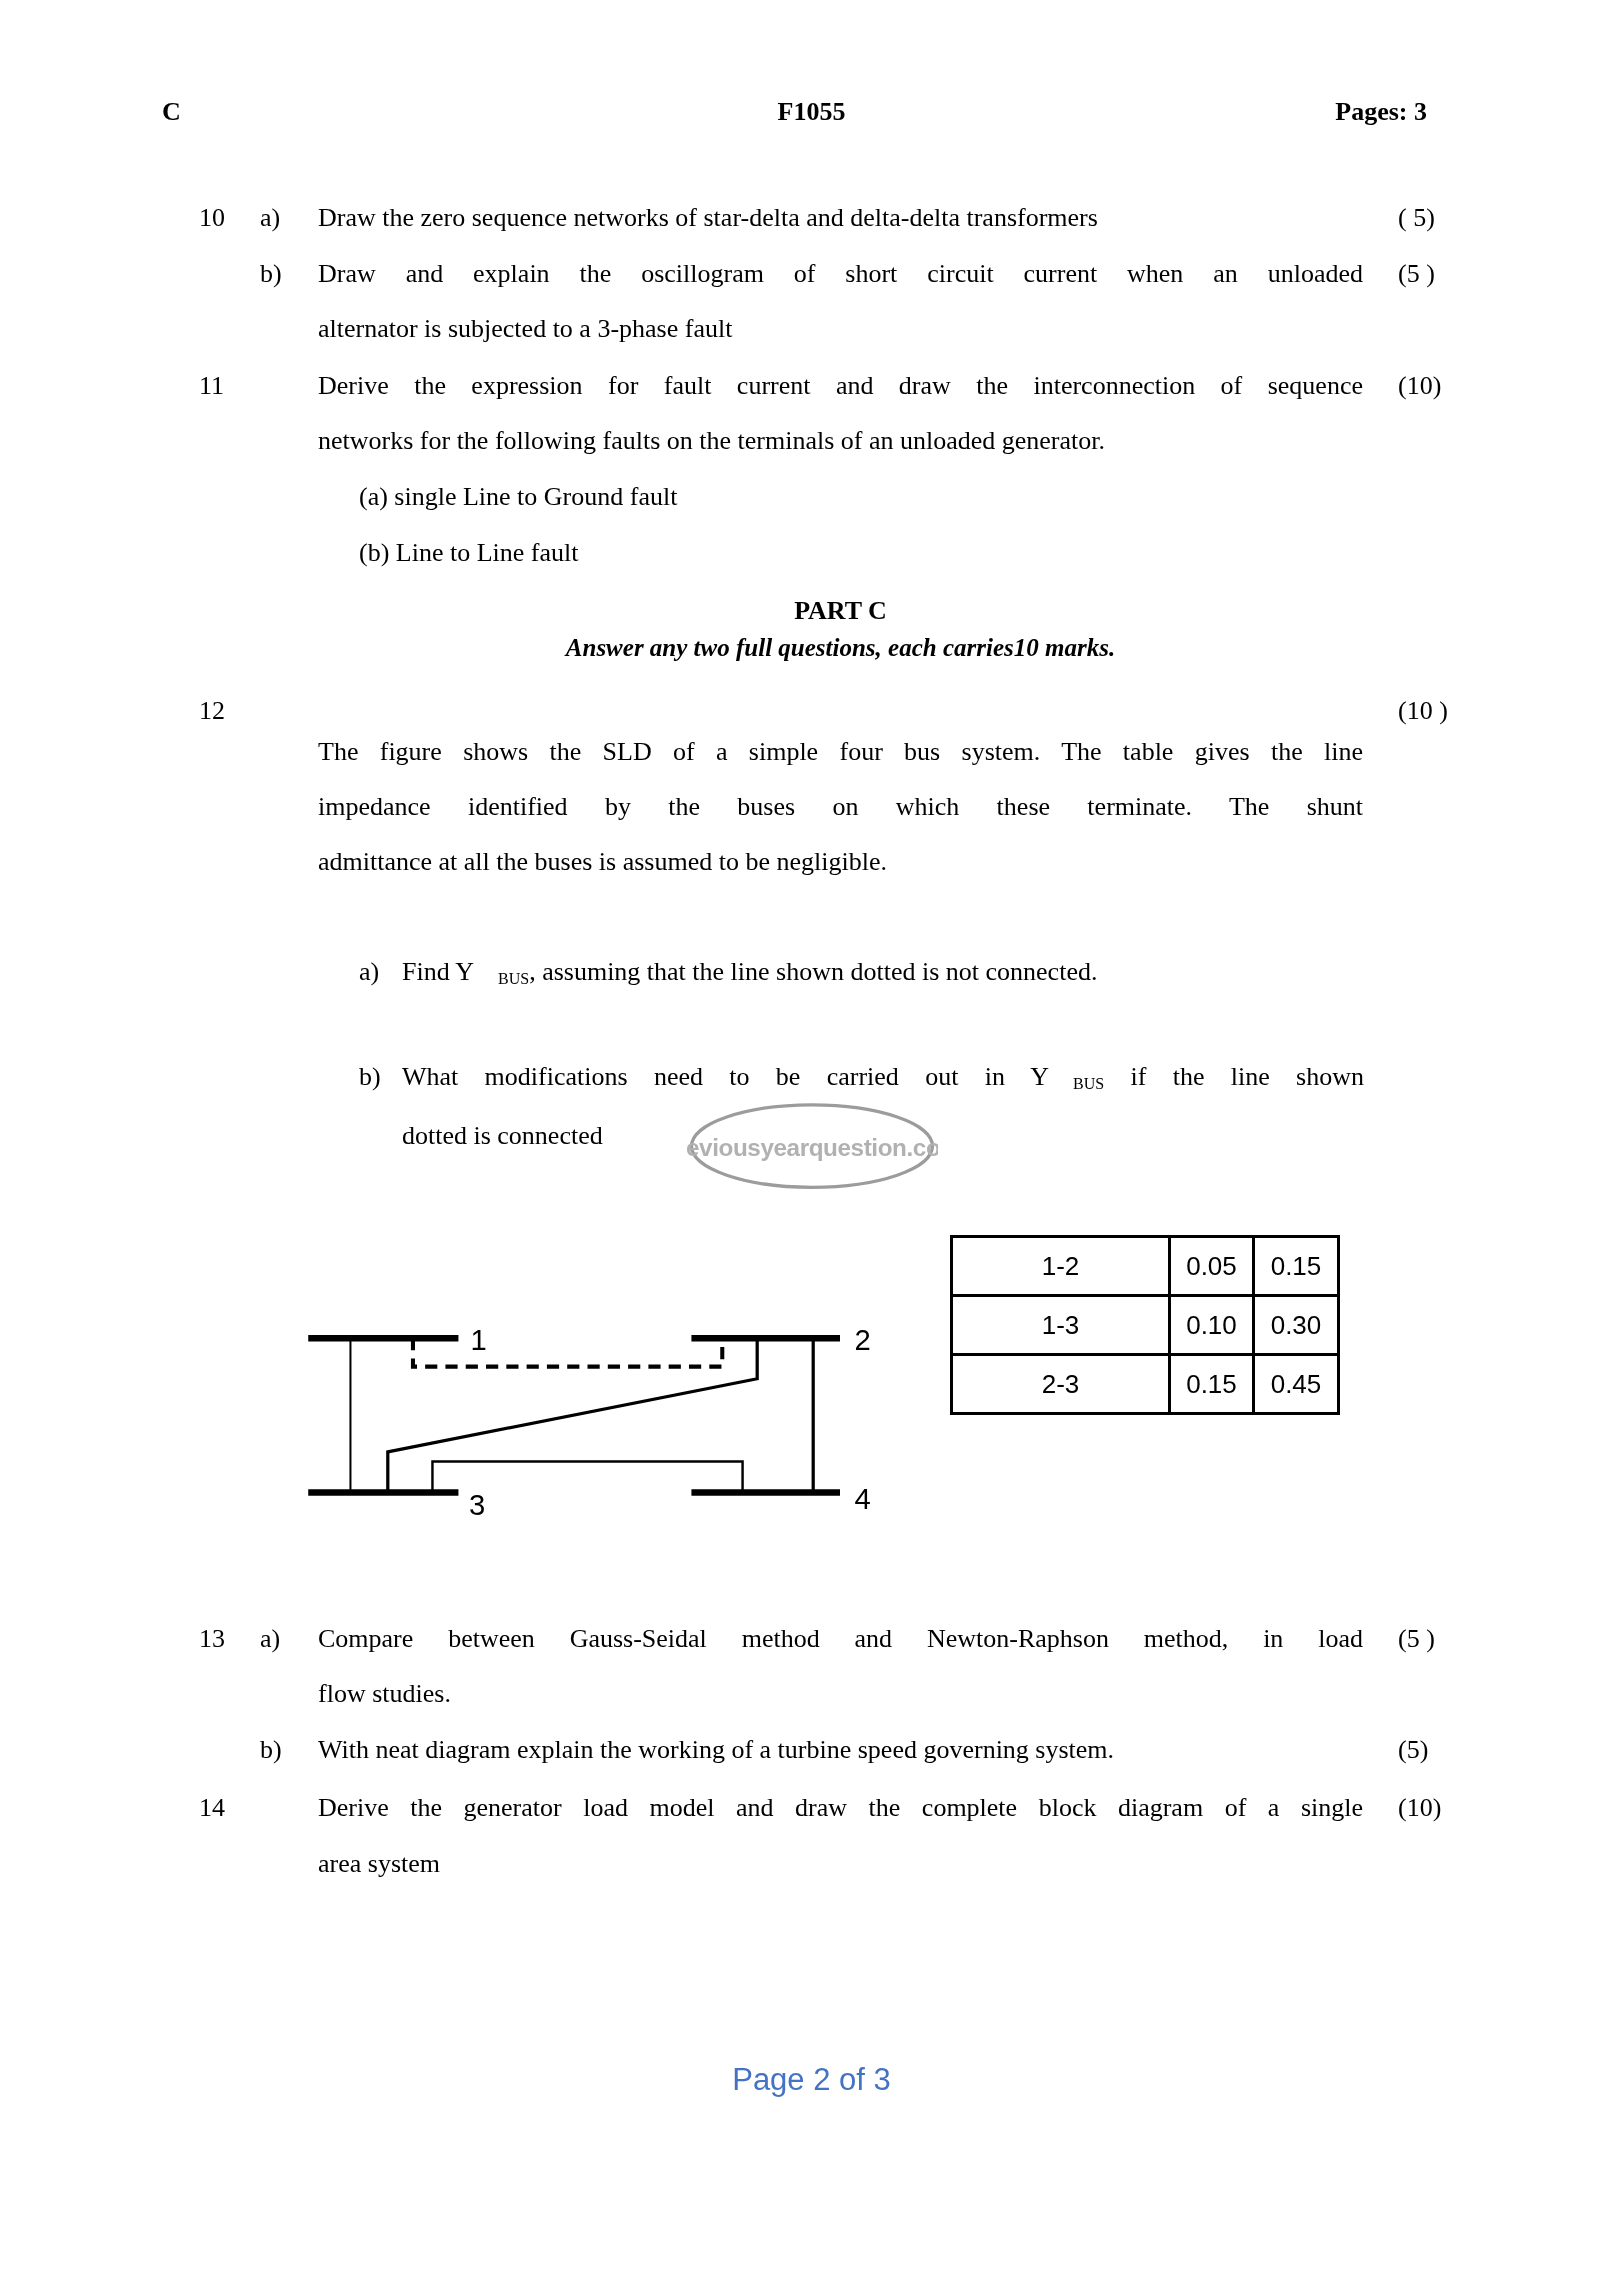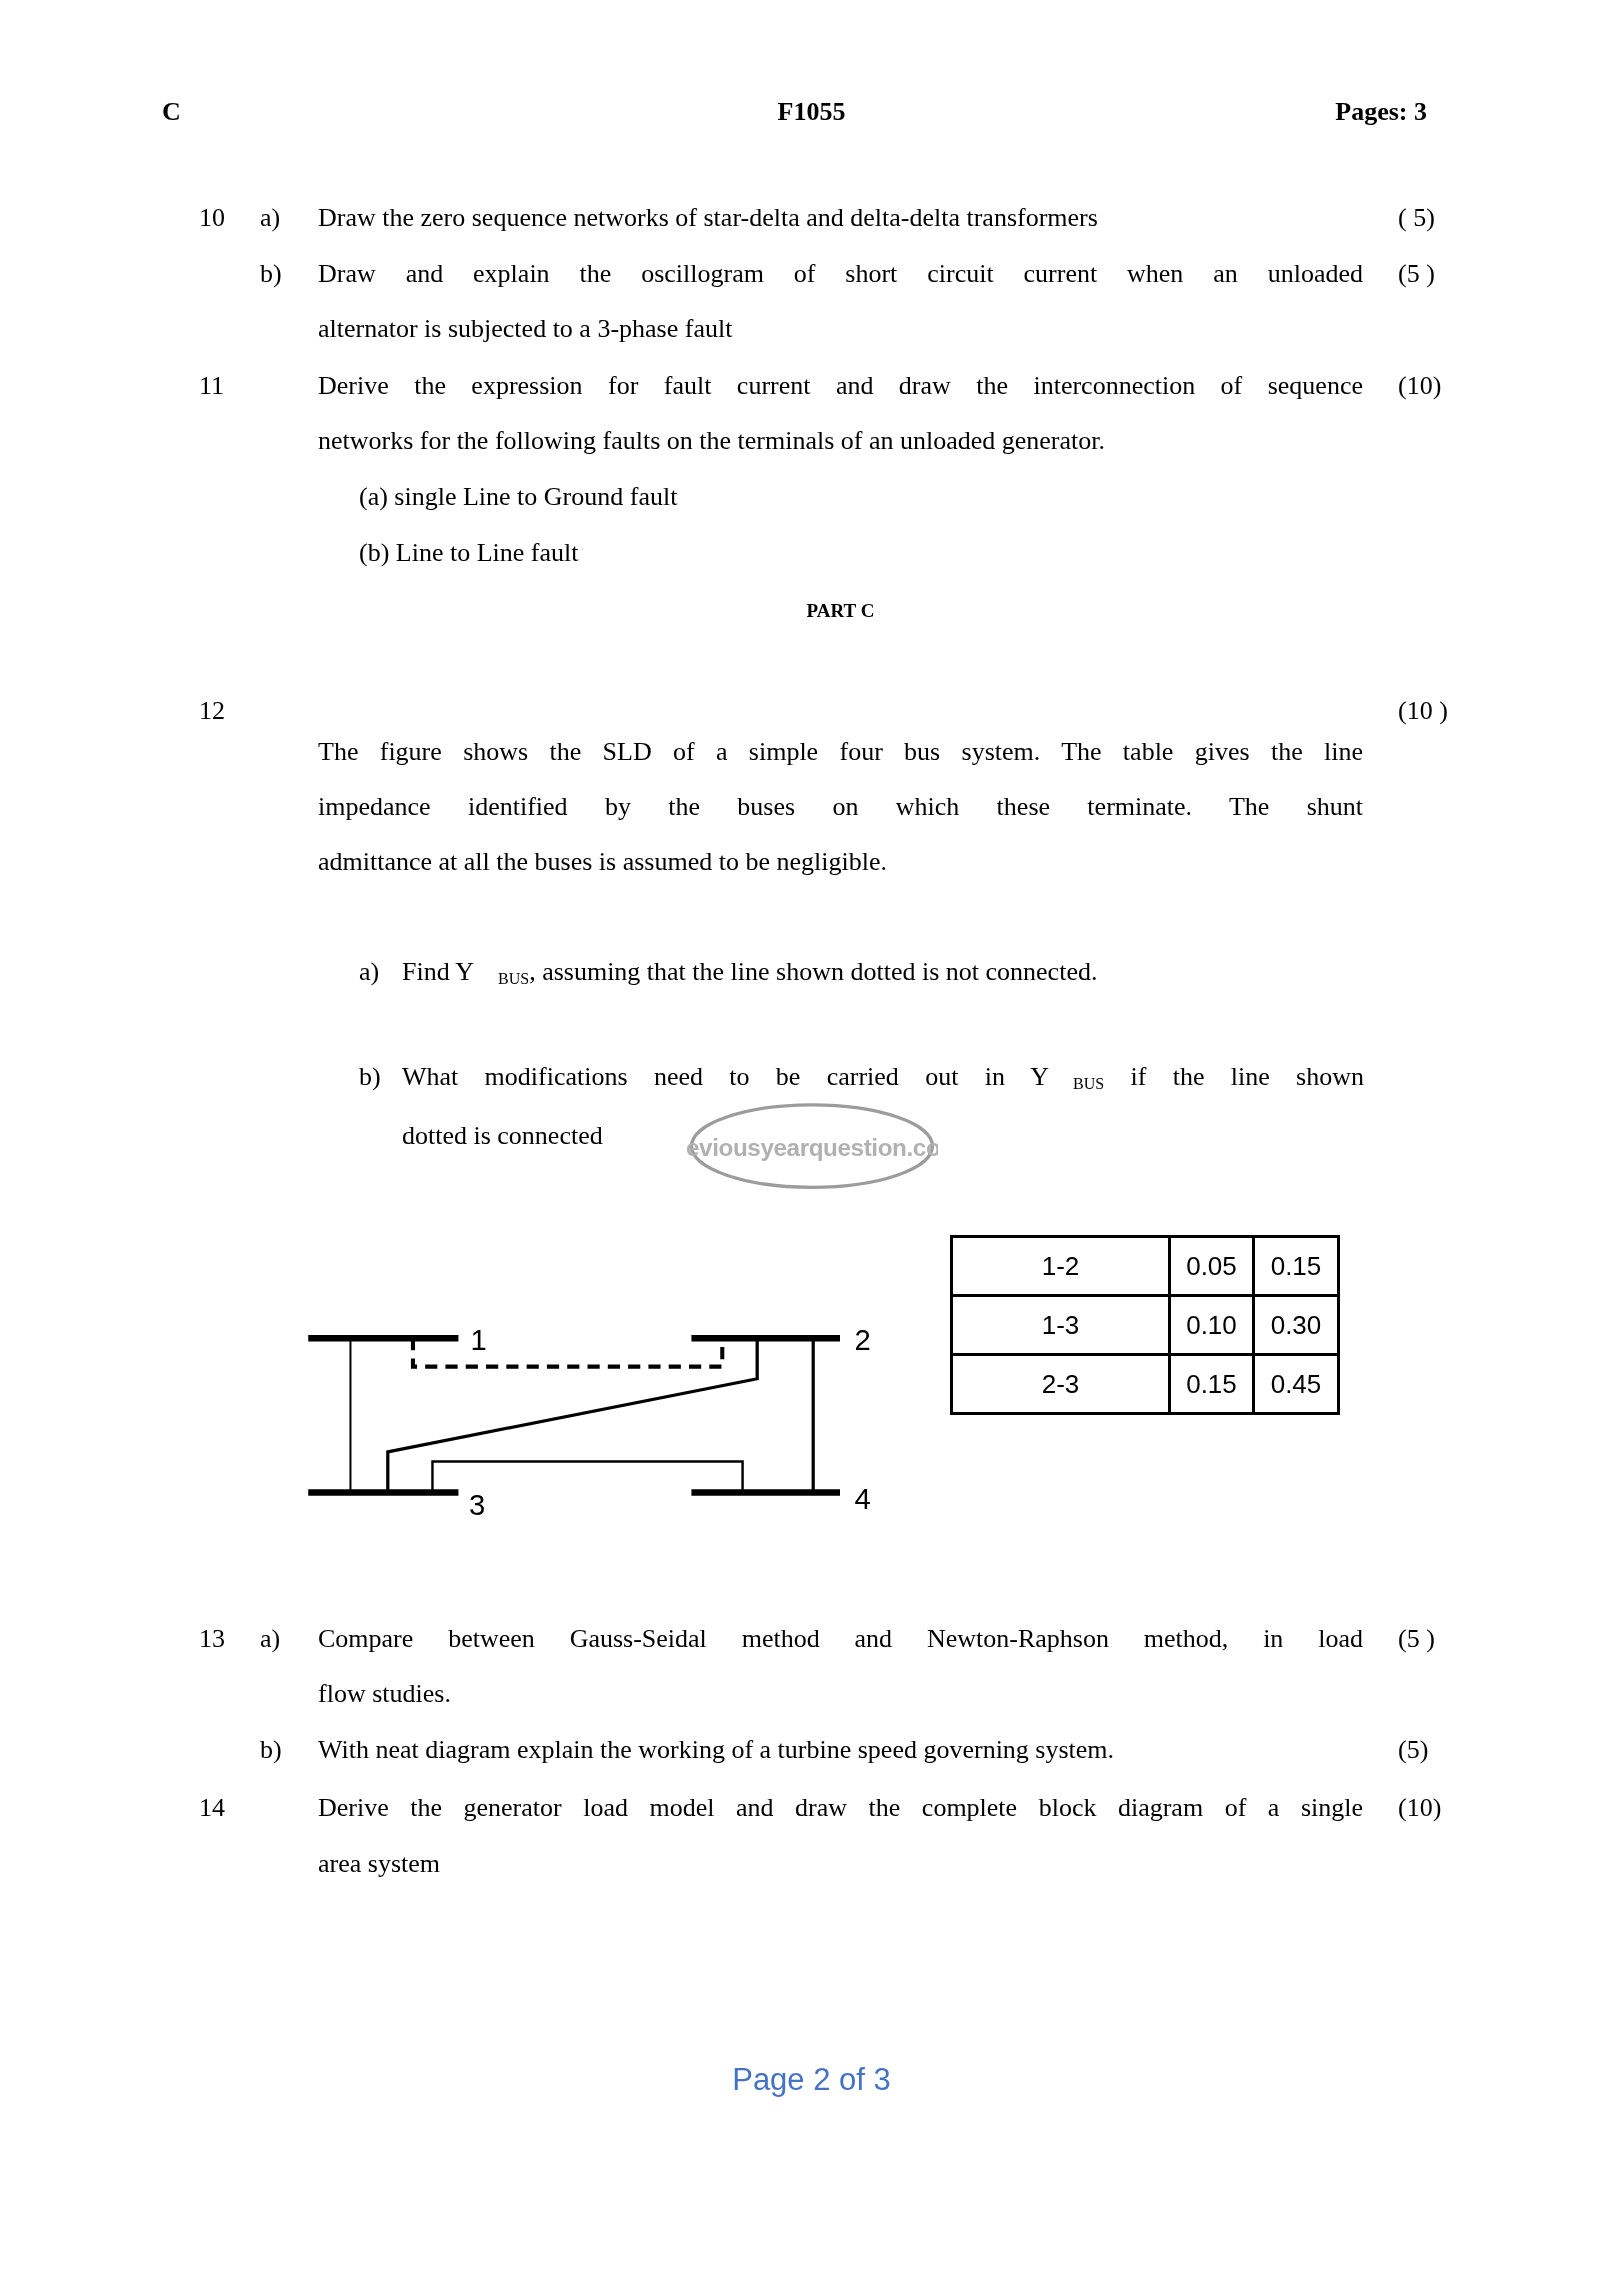--- a/index.html
+++ b/index.html
@@ -16,21 +16,21 @@
   .letter{position:absolute;left:260px;}
   .txt{position:absolute;left:318px;width:1045px;}
   .fill{text-align:justify;text-align-last:justify;}
   .subitem{position:absolute;left:359px;}
   .q12letter{position:absolute;left:359px;}
   .q12txt{position:absolute;left:402px;width:962px;}
   .marks{position:absolute;left:1398px;white-space:pre;}
   .subsc{font-size:16px;vertical-align:-4px;margin-left:24px;}
 
   .heading{position:absolute;left:318px;width:1045px;text-align:center;
-           font-weight:bold;font-size:19px;line-height:36px;}
+           font-weight:bold;font-size:26px;line-height:36px;}
   .heading.italic{font-style:italic;font-size:25px;}
 
   .bustable{position:absolute;left:950px;top:1235px;border-collapse:collapse;
             table-layout:fixed;font-family:"Liberation Sans",sans-serif;
             font-size:26px;color:#000;background:#fff;}
   .bustable th,.bustable td{border:3.2px solid #000;text-align:center;
             vertical-align:middle;font-weight:normal;padding:0;}
   .bustable th{height:58px;}
   .bustable td{height:56px;}
 
@@ -76,20 +76,21 @@
     <span class="txt">networks for the following faults on the terminals of an unloaded generator.</span>
   </div>
   <div class="row" style="top:479px">
     <span class="subitem">(a) single Line to Ground fault</span>
   </div>
   <div class="row" style="top:535px">
     <span class="subitem">(b) Line to Line fault</span>
   </div>
 
   <div class="heading" style="top:593px">PART C</div>
+  <div class="heading italic" style="top:630px">Answer any two full questions, each carries10 marks.</div>
 
   <div class="row" style="top:693px">
     <span class="num">12</span>
     <span class="marks">(10 )</span>
   </div>
   <div class="row" style="top:734px">
     <span class="txt fill">The figure shows the SLD of a simple four bus system. The table gives the line</span>
   </div>
   <div class="row" style="top:789px">
     <span class="txt fill">impedance identified by the buses on which these terminate. The shunt</span>

